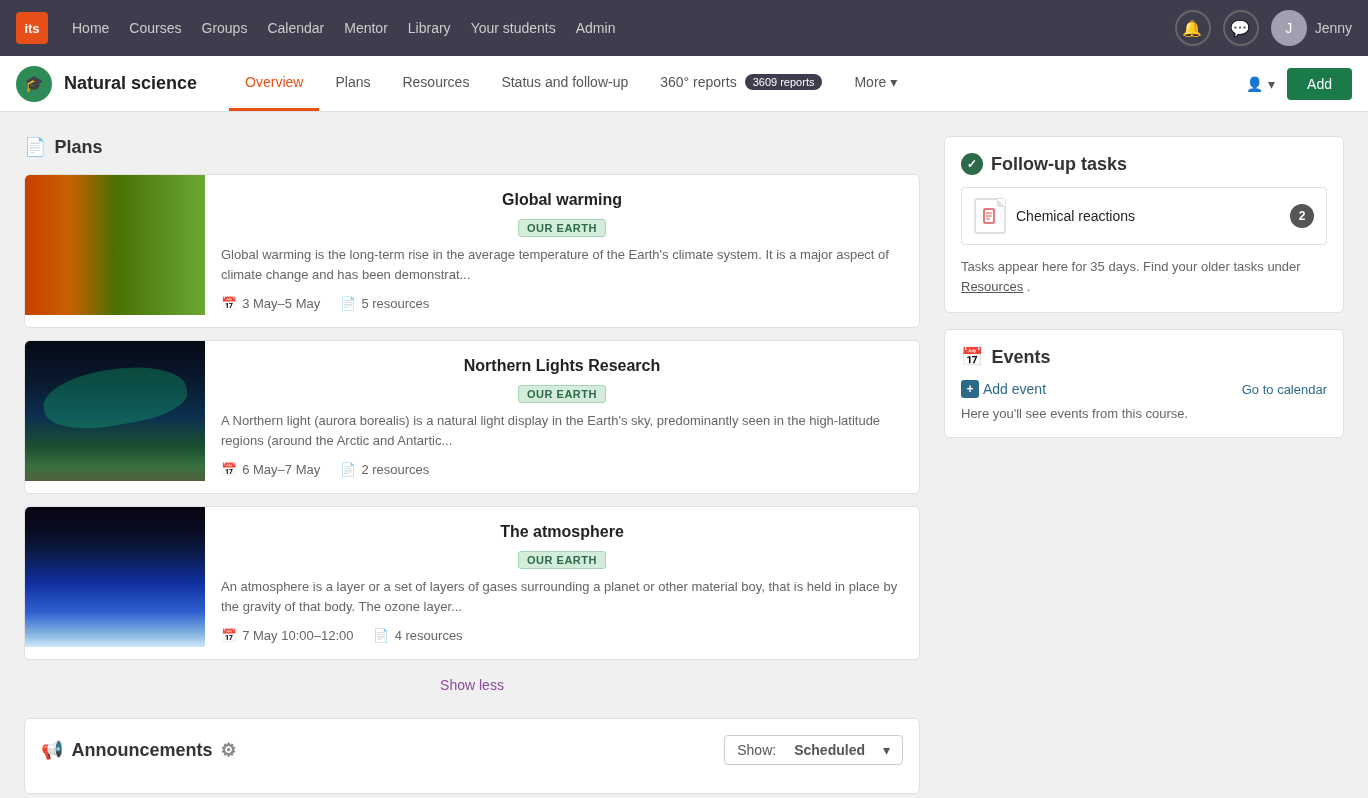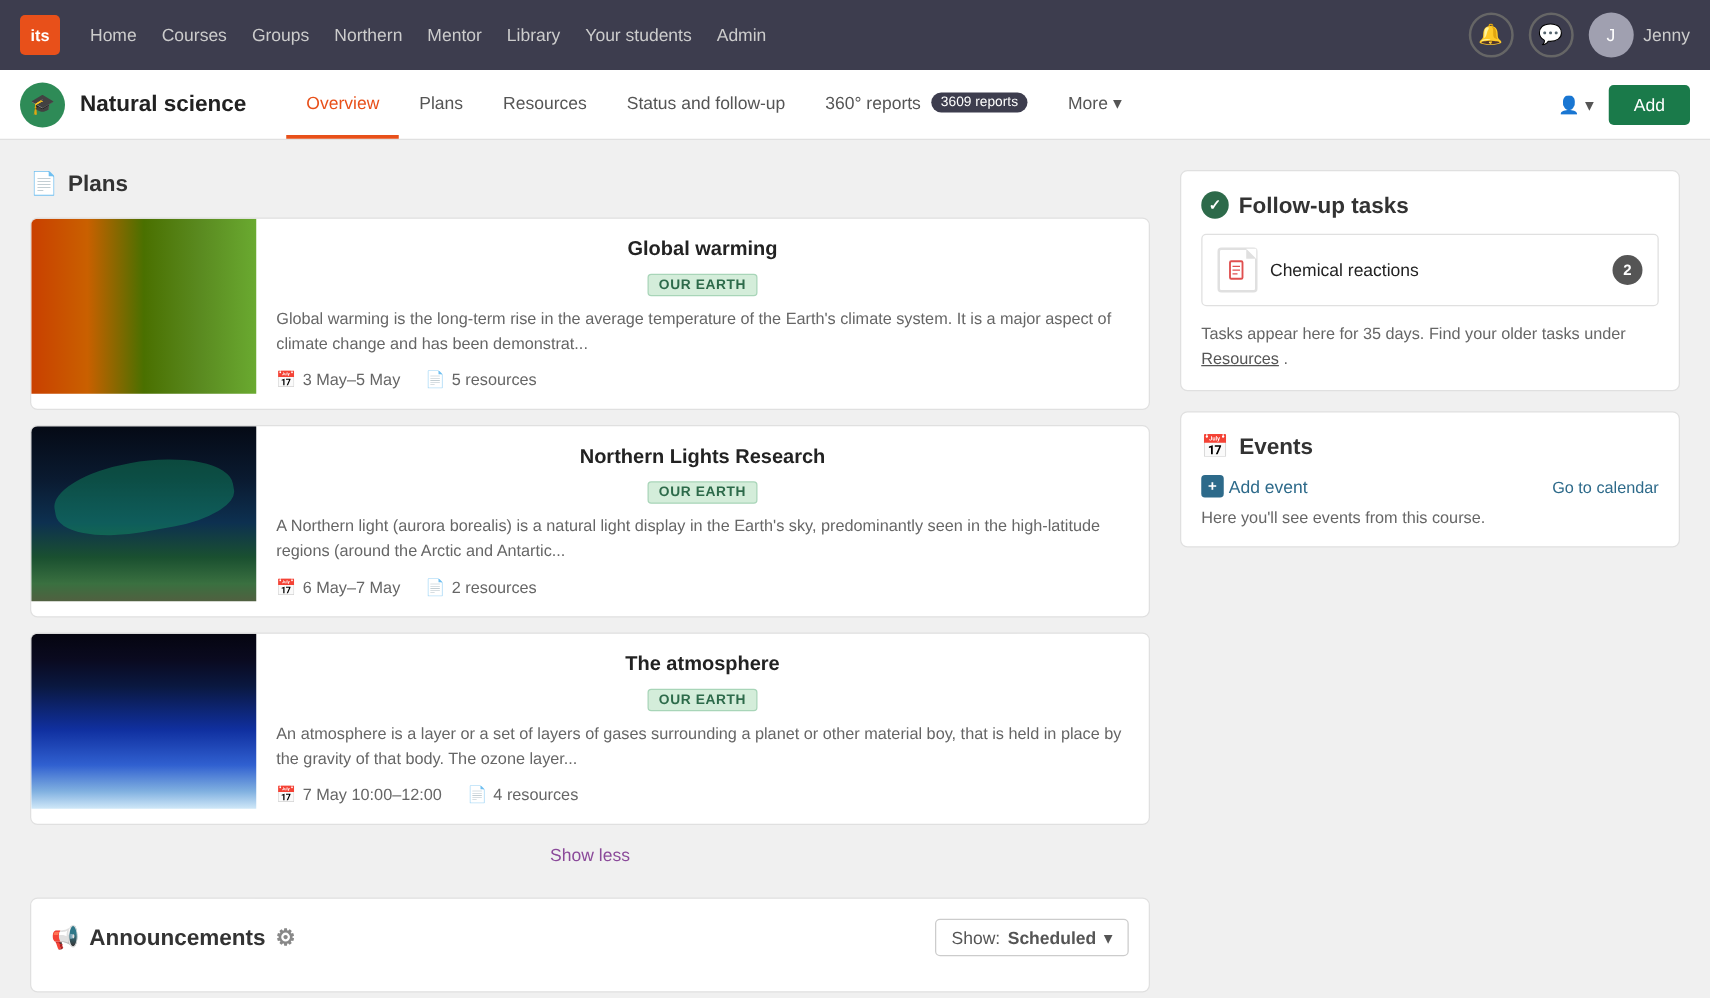--- a/index.html
+++ b/index.html
@@ -277,21 +277,21 @@
       display: flex;
       align-items: center;
       gap: 8px;
       font-size: 18px;
       font-weight: 600;
     }
     .gear-icon { color: #888; cursor: pointer; }
     .show-dropdown {
       display: flex;
       align-items: center;
-      gap: 6px;
+      gap: 18px;
       font-size: 14px;
       color: #555;
       border: 1px solid #ccc;
       border-radius: 4px;
       padding: 6px 12px;
       cursor: pointer;
       background: white;
     }
 
     
@@ -479,21 +479,21 @@
   </style>
 </head>
 <body>
 
 <nav class="top-nav">
   <div class="top-nav-logo">its</div>
   <div class="top-nav-links">
     <a>Home</a>
     <a>Courses</a>
     <a>Groups</a>
-    <a>Northern</a>
+    <a>Calendar</a>
     <a>Mentor</a>
     <a>Library</a>
     <a>Your students</a>
     <a>Admin</a>
   </div>
   <div class="top-nav-right">
     <button class="nav-icon-btn">🔔</button>
     <button class="nav-icon-btn">💬</button>
     <div class="avatar-btn">
       <div class="avatar-circle">J</div>

